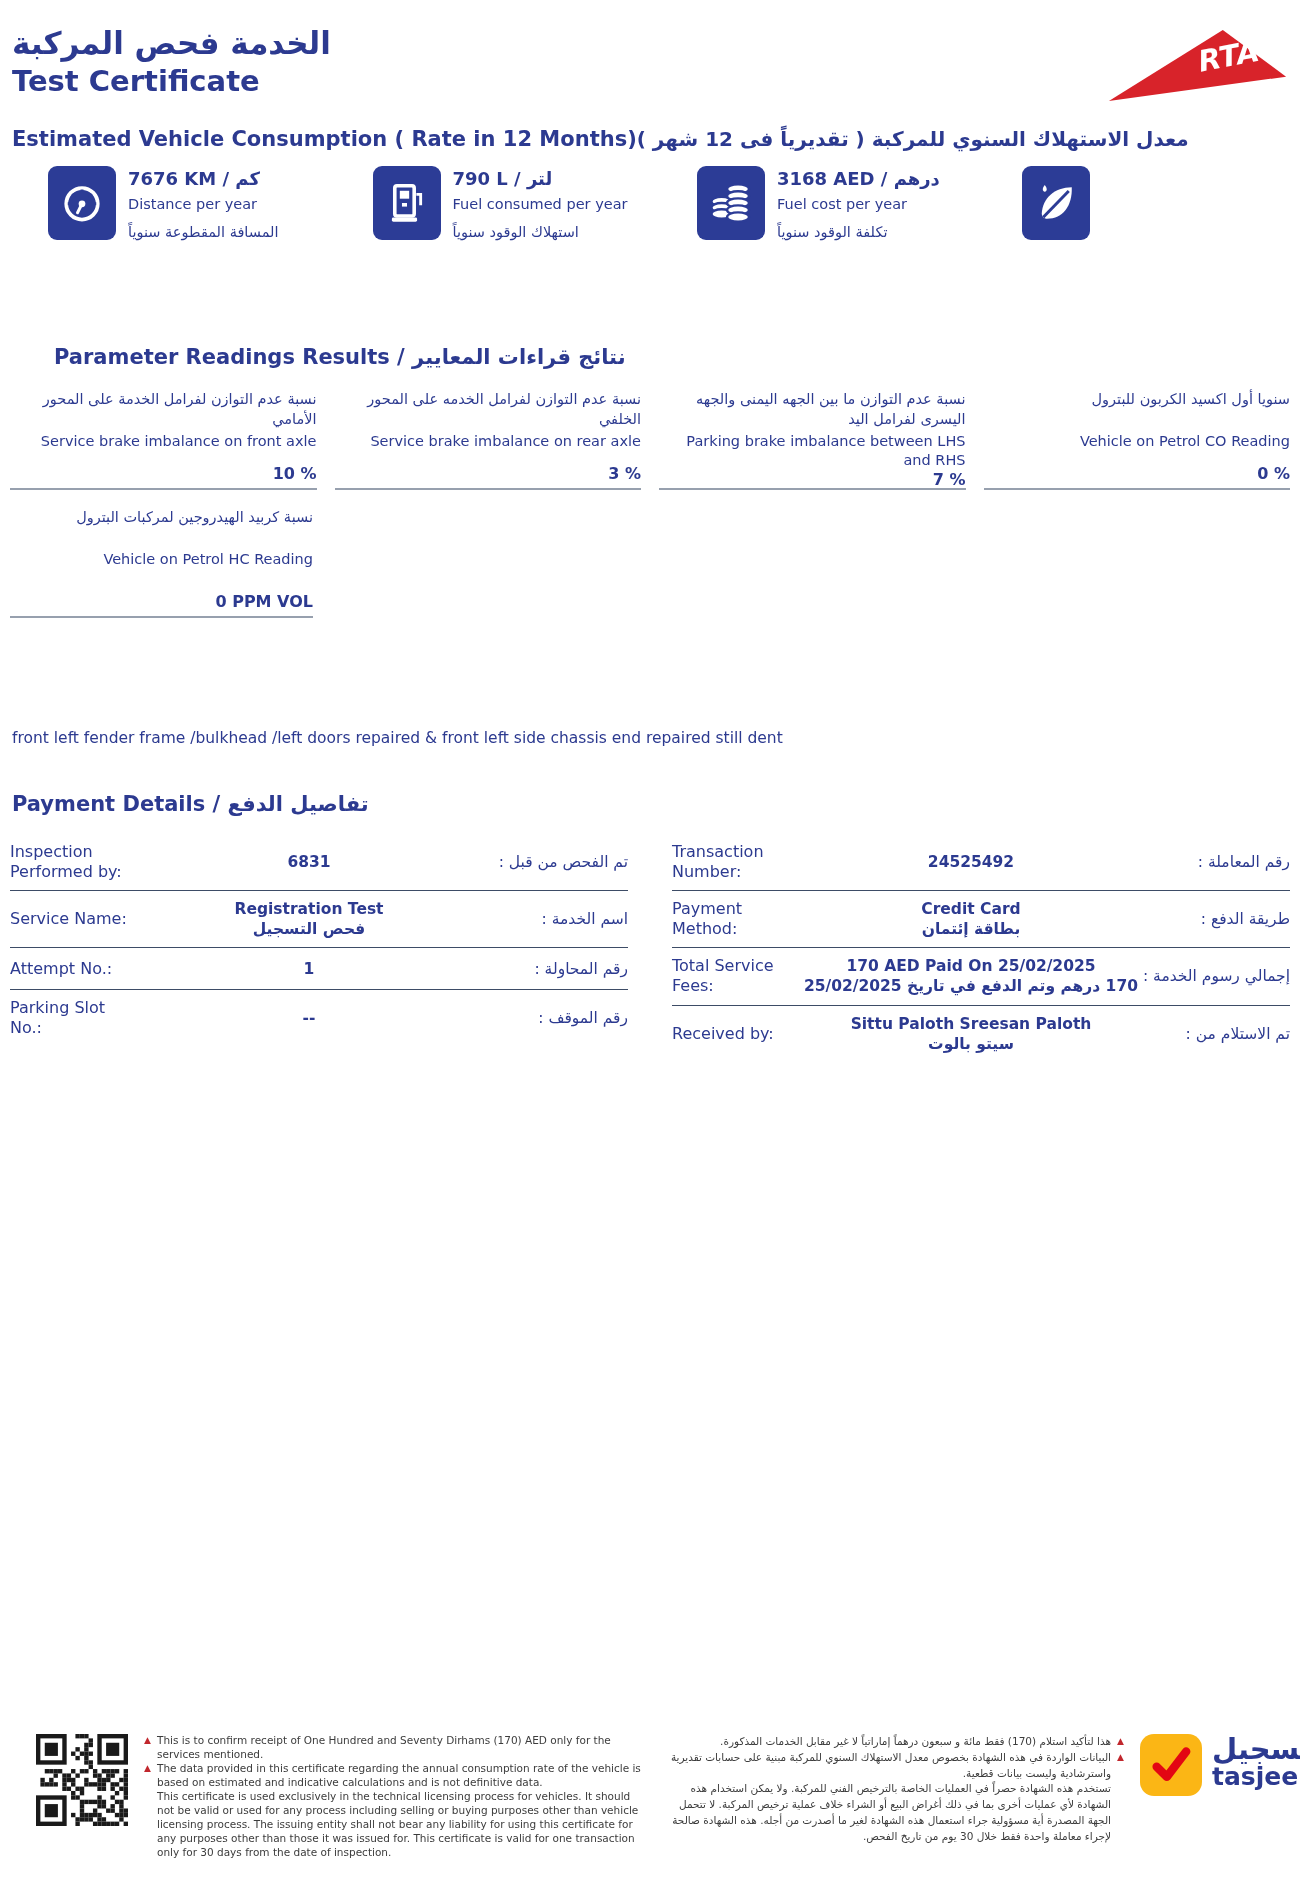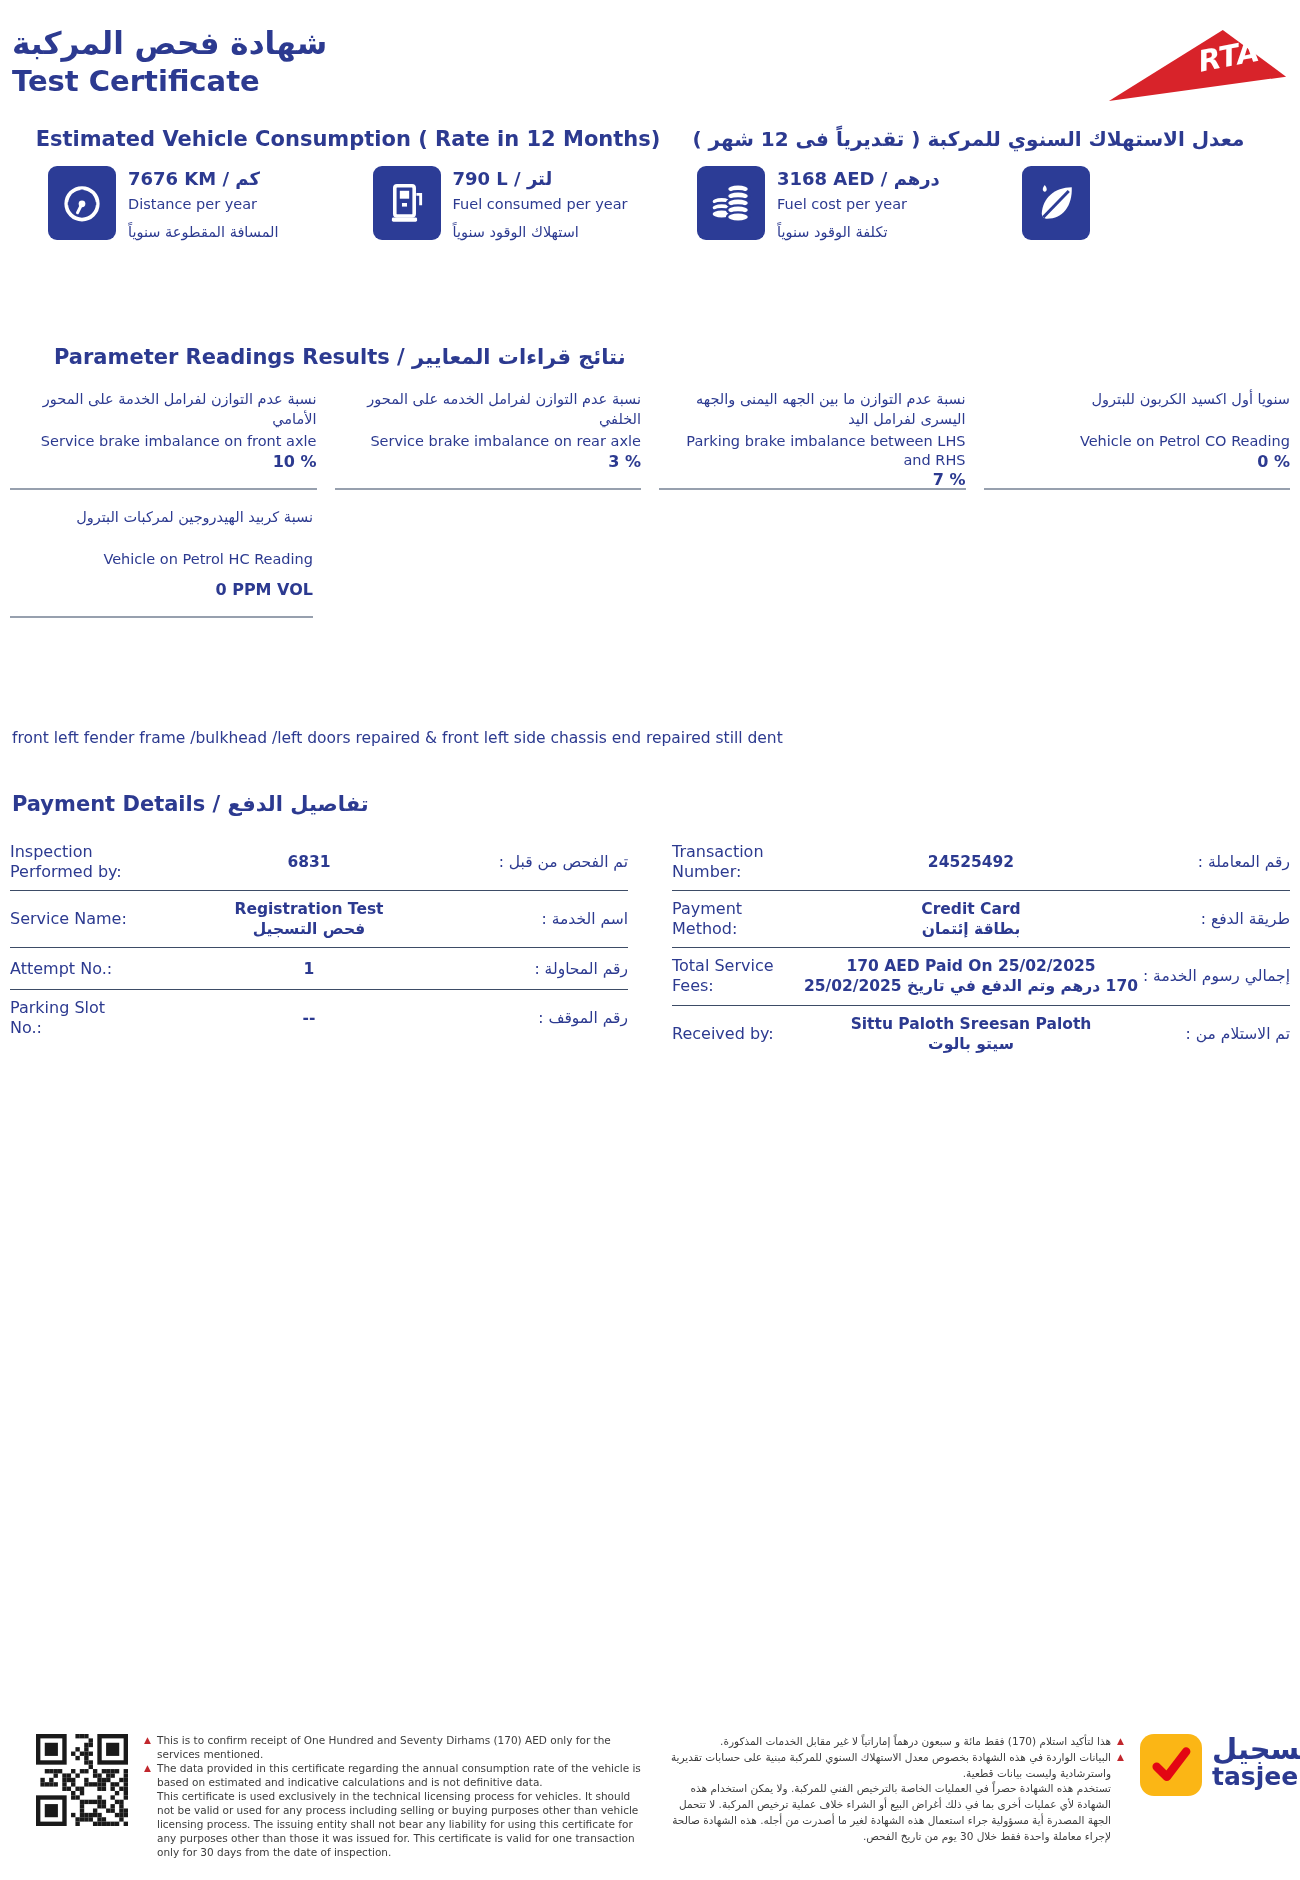--- a/index.html
+++ b/index.html
@@ -6,36 +6,36 @@
   body { background:#fff; font-family:"DejaVu Sans","Liberation Sans",sans-serif; }
   .page { position:relative; width:1300px; height:1880px; background:#ffffff; overflow:hidden; color:#2c3a90; }
 
   
   .header { position:absolute; top:24px; left:12px; right:10px; display:flex; justify-content:space-between; align-items:flex-start; }
   .title-ar { font-size:31px; font-weight:bold; line-height:1.25; }
   .title-en { font-size:29px; font-weight:bold; line-height:1.25; }
   .rta-logo { width:185px; height:82px; }
 
   
-  .cons-head { position:absolute; top:127px; left:12px; right:32px; display:flex; justify-content:center; align-items:flex-end;gap:32px; }
+  .cons-head { position:absolute; top:127px; left:12px; right:32px; display:flex; justify-content:flex-start; align-items:flex-end; }
   .cons-head .en { font-size:21px; font-weight:bold; }
   .cons-head .ar { font-size:20px; font-weight:bold; }
 
   
   .stats { position:absolute; top:166px; left:8px; right:8px; display:grid; grid-template-columns:repeat(4,1fr); gap:14px; }
   .stat { display:flex; gap:12px; align-items:flex-start;padding-left:40px; }
   .stat-icon { width:68px; height:74px; background:#2c3c96; border-radius:9px; flex:none; display:flex; align-items:center; justify-content:center; }
   .stat-val { font-size:18px; font-weight:bold; margin-bottom:7px; margin-top:2px; }
   .stat-en { font-size:14.5px; margin-bottom:12px; }
   .stat-ar { font-size:14.5px; text-align:left; }
 
   
   .params-title { position:absolute; top:345px; left:12px; font-size:21px; font-weight:bold;margin-left:42px; }
   .params-grid { position:absolute; top:390px; left:10px; right:10px; display:grid; grid-template-columns:repeat(4,1fr); gap:18px; }
-  .pcol { height:100px; display:flex; flex-direction:column; text-align:right; border-bottom:2px solid #97a0ae; padding-bottom:17px; }
+  .pcol { height:100px; display:flex; flex-direction:column; text-align:right; border-bottom:2px solid #97a0ae; padding-bottom:5px; }
   .p-ar { font-size:14.5px; min-height:42px; line-height:1.35; }
   .p-en { font-size:14.5px; line-height:1.3; }
   .p-val { margin-top:auto; font-weight:bold; font-size:16px; }
   .params-row2 { position:absolute; top:508px; left:10px; width:303px; }
   .params-row2 .pcol { height:110px; }
 
   
   .remarks-title { position:absolute; top:682px; left:12px; font-size:21px; font-weight:bold; }
   .remarks-text { position:absolute; top:729px; left:12px; right:20px; font-size:15.5px; }
 
@@ -65,21 +65,21 @@
   .tasjeel-ar { font-size:29px; font-weight:bold; color:#2c3a90; line-height:1.05; }
   .tasjeel-en { font-size:25px; font-weight:bold; color:#2c3a90; line-height:1.05; }
 </style>
 </head>
 <body>
 
 <div class="page">
 
   <div class="header">
     <div>
-      <div class="title-ar" dir="rtl" style="text-align:left">شهادة فحص المركبة</div>
+      <div class="title-ar" dir="rtl" style="text-align:left">الخدمة فحص المركبة</div>
       <div class="title-en">Test Certificate</div>
     </div>
     <svg class="rta-logo" viewBox="0 0 190 82">
       <polygon points="4,78 121,5 186,53" fill="#d8232a"></polygon>
       <text x="98" y="48" font-size="30" font-weight="bold" font-style="italic" fill="#ffffff" transform="rotate(-11 98 48)">RTA</text>
     </svg>
   </div>
 
   <div class="cons-head">
     <div class="en">Estimated Vehicle Consumption ( Rate in 12 Months)</div>

